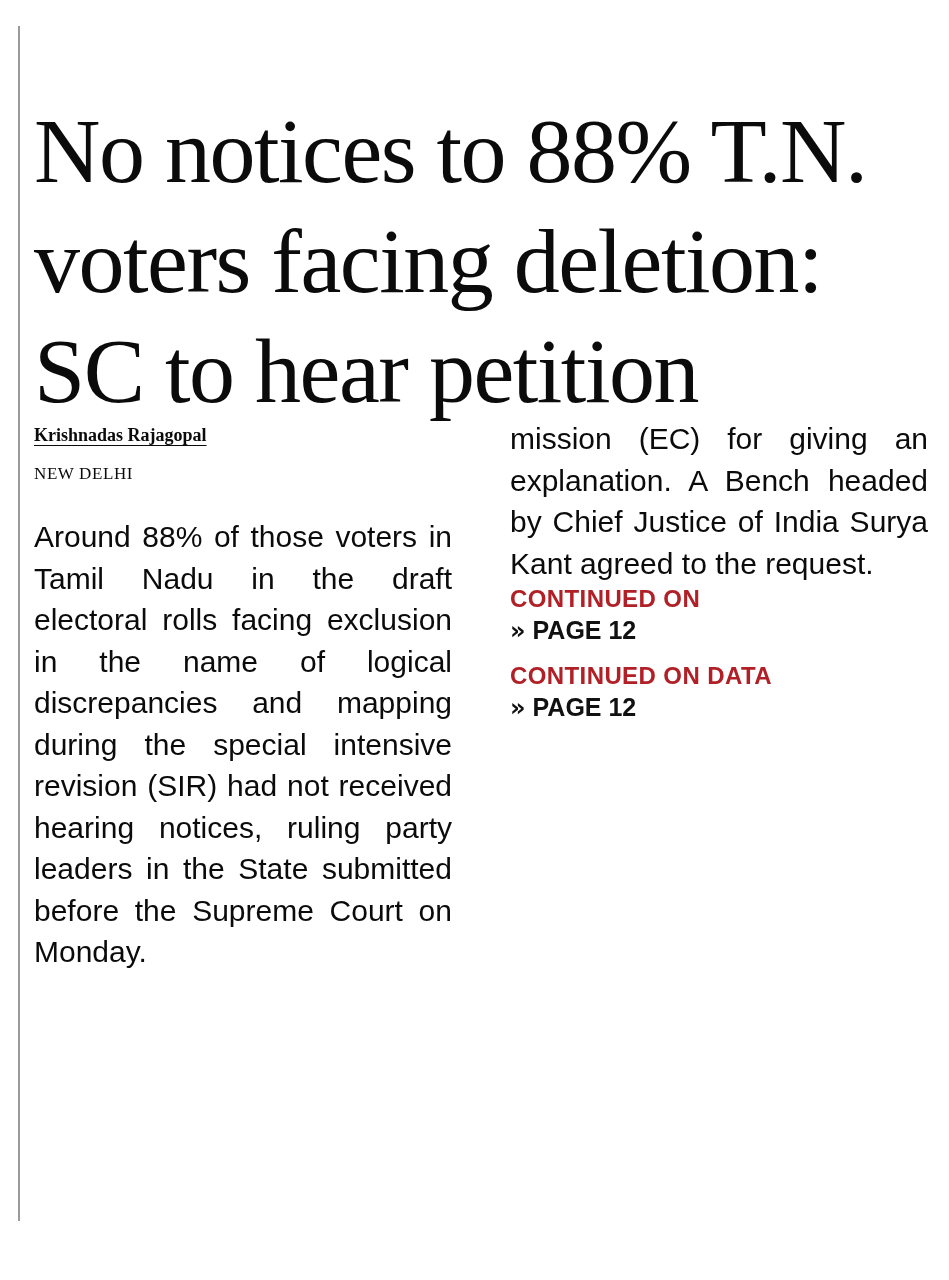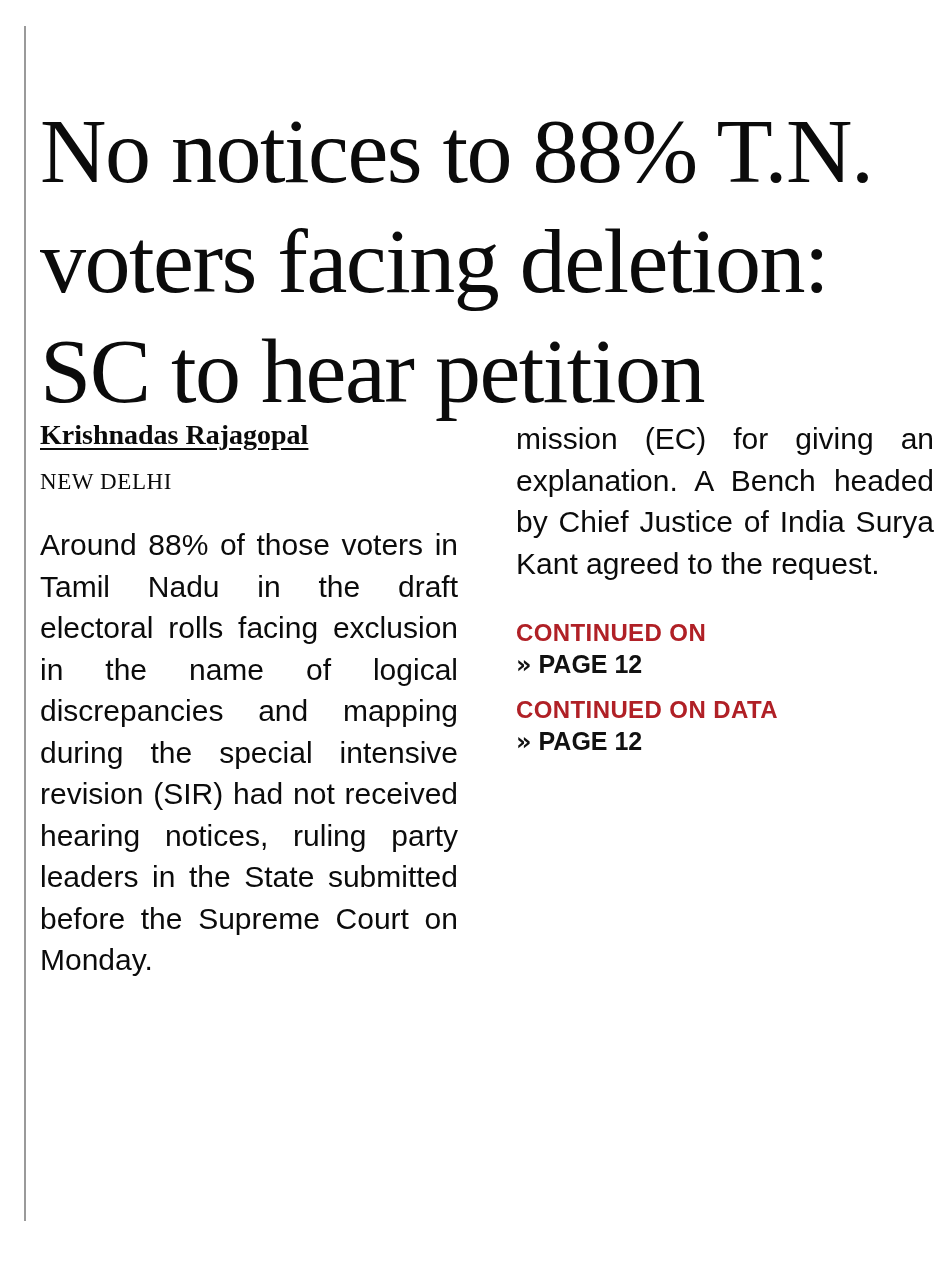--- a/index.html
+++ b/index.html
@@ -11,21 +11,21 @@
     width: 949px;
     height: 1280px;
     position: relative;
     font-family: "Liberation Serif", serif;
     color: #111111;
     overflow: hidden;
   }
 
   .page {
     position: absolute;
-    left: 16px; top: 0;
+    left: 10px; top: 0;
     width: 898px;
     height: 1280px;
     box-sizing: border-box;
   }
 
   
   .left-rule {
     position: absolute;
     left: 8px;
     top: 26px;
@@ -59,50 +59,49 @@
     position: absolute;
     top: 0;
     width: 418px;
   }
   .col-left  { left: 0px; }
   .col-right { left: 476px; }
 
   .byline {
     font-family: "Liberation Serif", serif;
     font-weight: bold;
-    font-size: 28px;
+    font-size: 18px;
     line-height: 34px;
     text-decoration: underline;
     text-underline-offset: 4px;
     color: #0b0b0b;
     margin: 0 0 6px 0;
   }
   .dateline {
     font-family: "Liberation Serif", serif;
-    font-size: 23px;
+    font-size: 17px;
     letter-spacing: 0.6px;
     line-height: 28px;
     color: #0b0b0b;
-    margin: 16px 0 28px 0;
+    margin: 8px 0 28px 0;
   }
 
   p.body {
     margin: 0;
     font-family: Liberation Sans, sans-serif;
     font-size: 30px;
     line-height: 41.5px;
     text-align: justify;
     text-justify: inter-word;
     color: #0b0b0b;
     hyphens: manual;
   }
   p.body.indent { text-indent: 34px; }
 
   .refs {
-    margin-top: 34px;
   }
   .ref-block { margin-bottom: 14px; }
   .ref-head {
     font-family: "Liberation Sans", sans-serif;
     font-weight: bold;
     font-size: 24px;
     letter-spacing: 0.4px;
     color: #b02026;
     line-height: 30px;
   }

